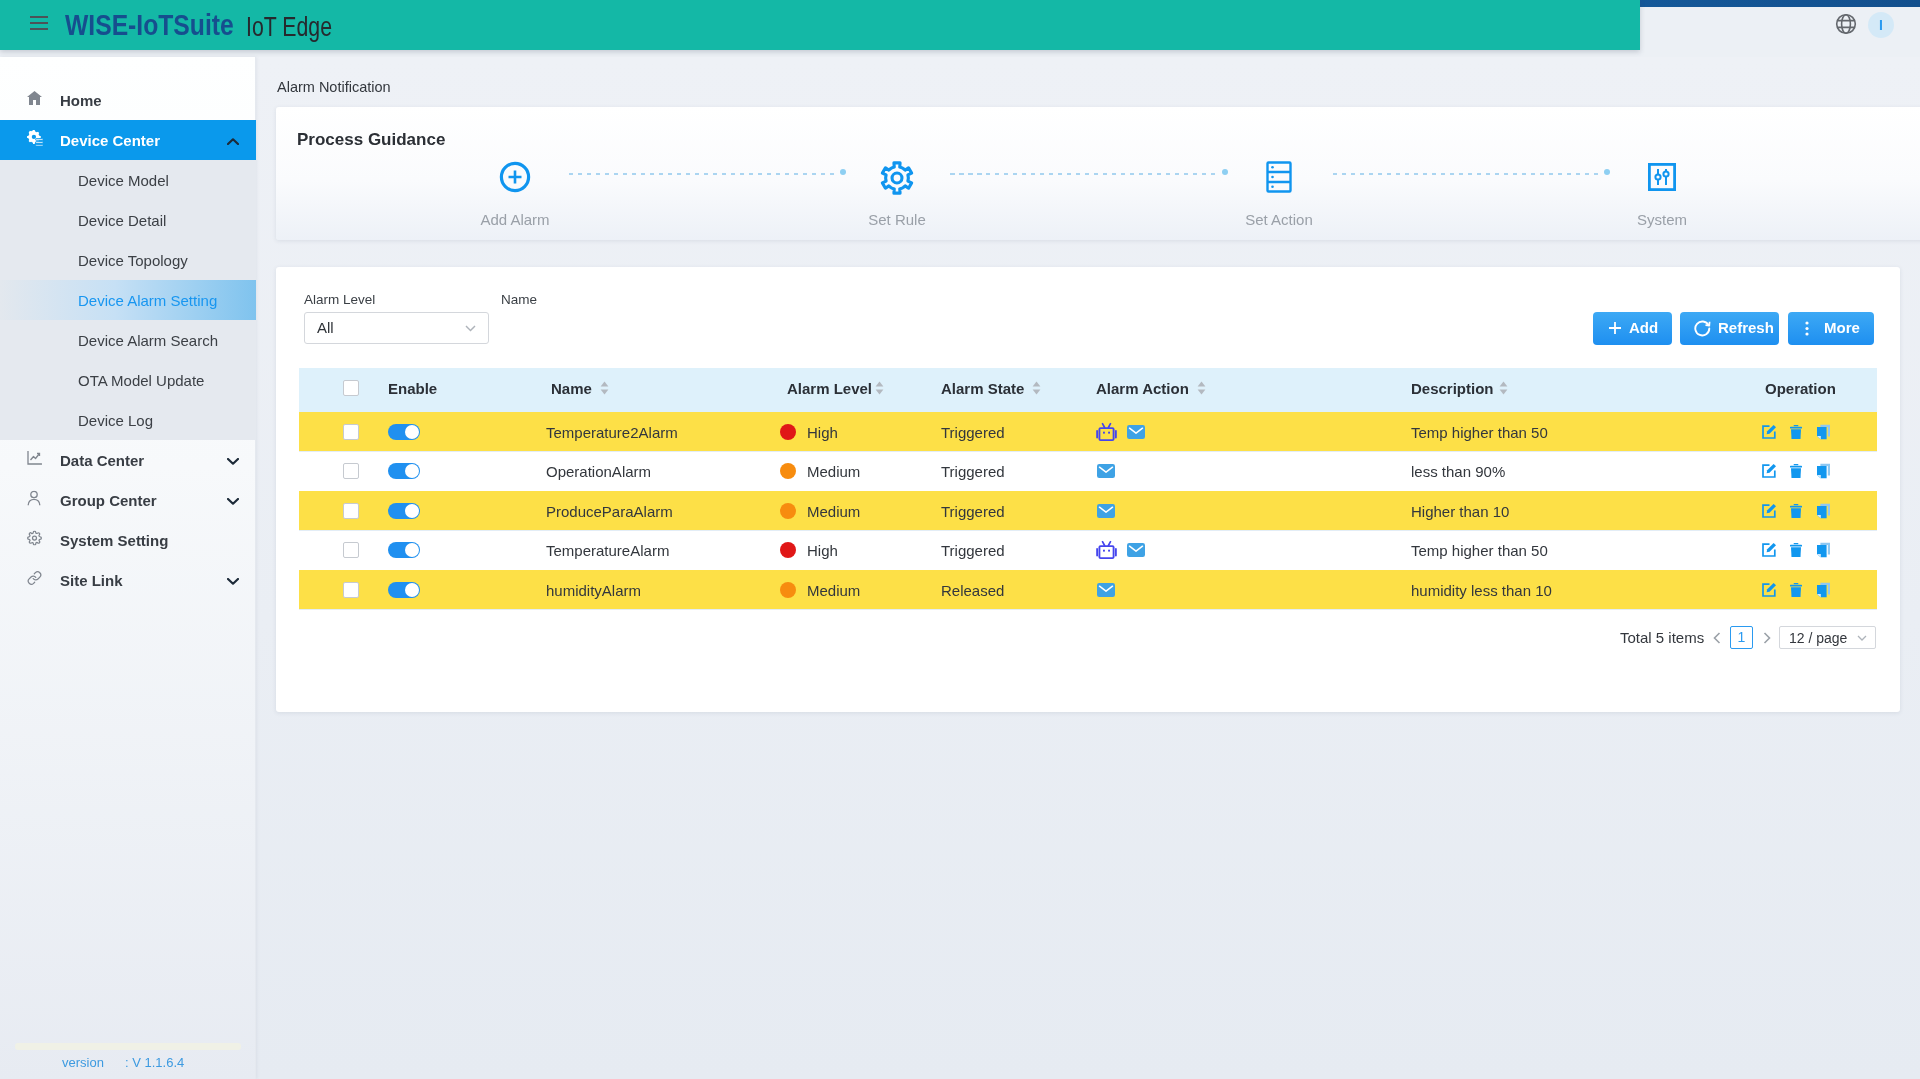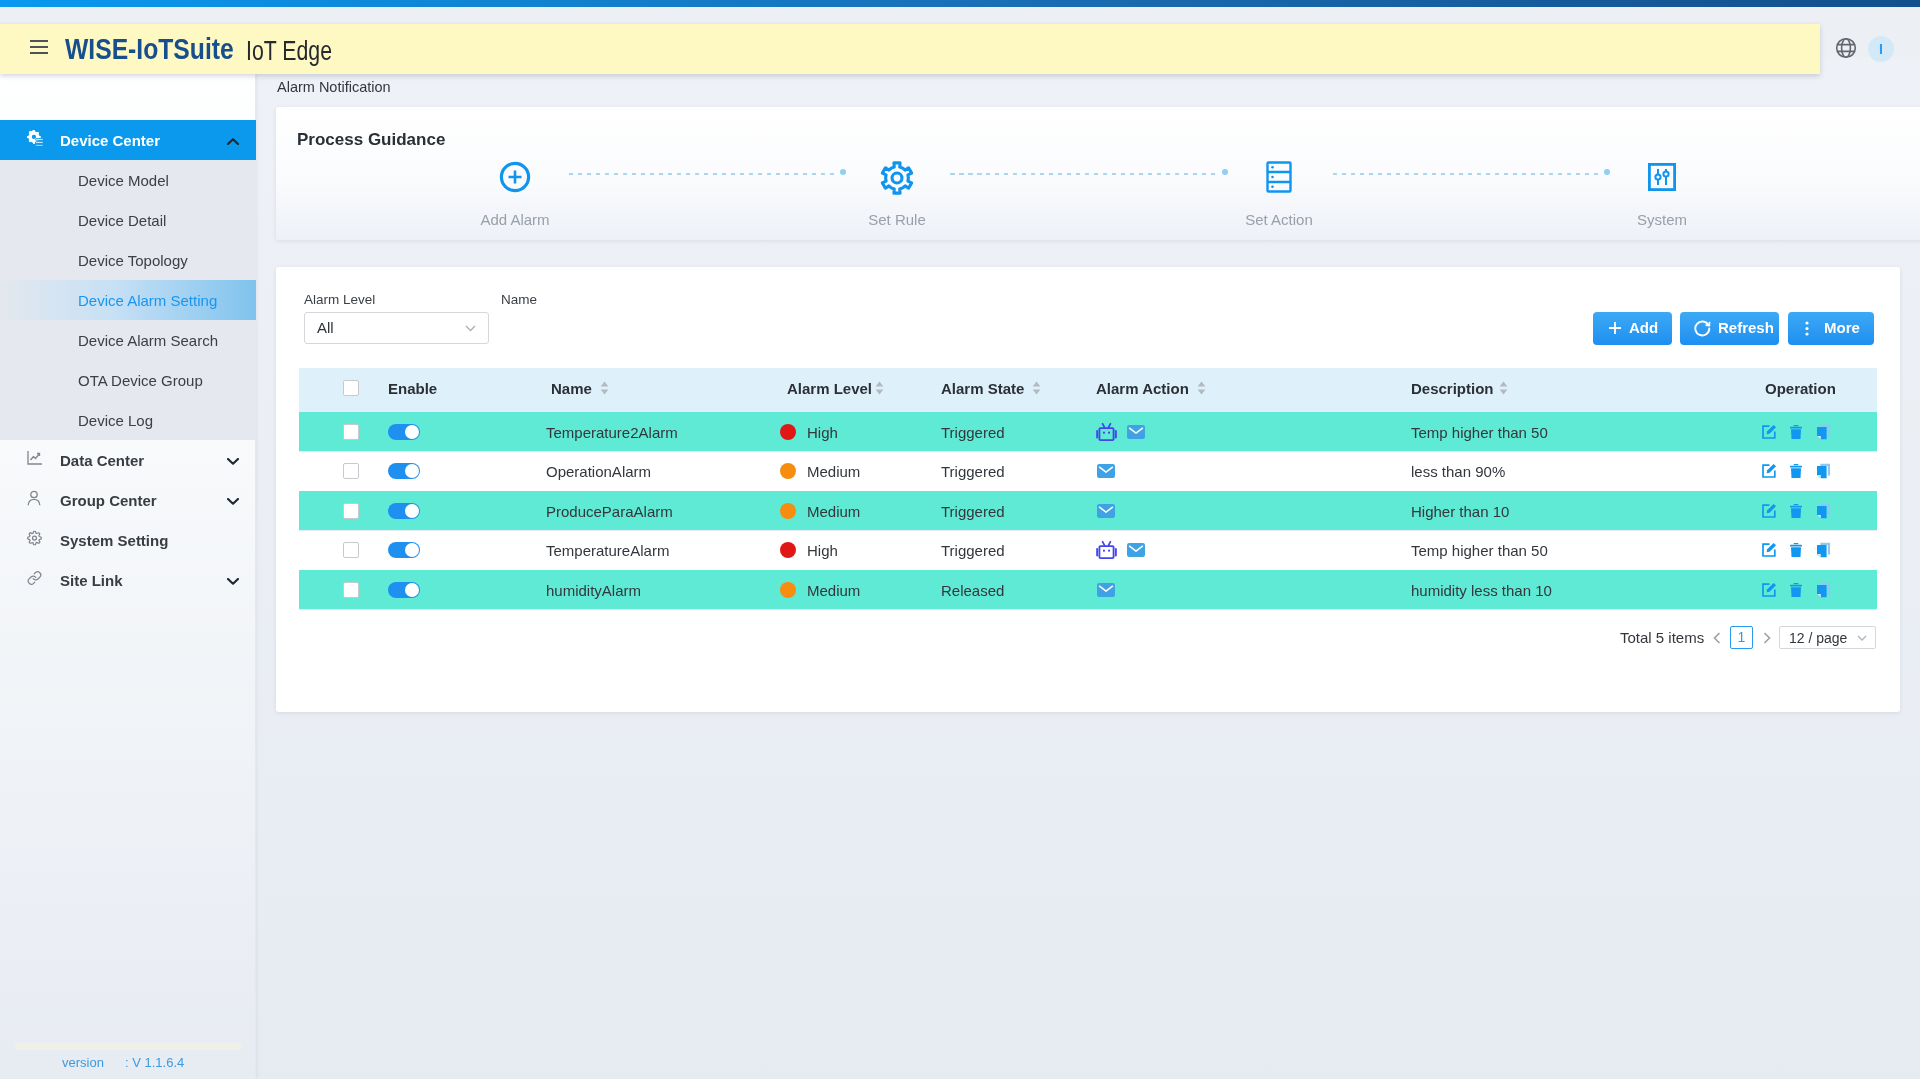--- a/index.html
+++ b/index.html
@@ -1,21 +1,21 @@
 <!DOCTYPE html>
 <html><head>
 <meta charset="utf-8">
 <style>
 * { margin:0; padding:0; box-sizing:border-box; }
 html,body { width:1920px; height:1079px; overflow:hidden; }
 body { font-family:"Liberation Sans", sans-serif; }
 #app { position:relative; width:1920px; height:1079px; background:#ecf0f5; }
 .topbar { position:absolute; left:0; top:0; width:1920px; height:7px;
   background:linear-gradient(90deg,#0899f0 0%,#1a6cb2 55%,#124f8d 100%); }
-.hdr { position:absolute; left:0; top:24px; width:1820px; height:50px; background:#fef9c3;
+.hdr { position:absolute; left:0; top:0; width:1640px; height:50px; background:#14b8a6;
   box-shadow:0 2px 5px rgba(60,70,90,.22); z-index:30; }
 .burger { position:absolute; left:30px; top:16px; width:18px; height:15px; }
 .burger div { position:absolute; left:0; width:18px; height:2px; background:#4d5257; }
 .logo { position:absolute; left:65px; top:8px; font-size:30px; font-weight:bold;
   color:#164e8e; transform:scaleX(0.823); transform-origin:0 0; white-space:nowrap; }
 .sublogo { position:absolute; left:246px; top:11px; font-size:28px; color:#26292e;
   transform:scaleX(0.76); transform-origin:0 0; white-space:nowrap; }
 .globe { position:absolute; left:1835px; top:13px; }
 .avatar { position:absolute; left:1868px; top:12px; width:26px; height:26px; border-radius:50%;
   background:#d4e9f7; color:#2a9af0; font-size:14px; font-weight:bold; text-align:center; line-height:26px; }
@@ -62,21 +62,21 @@
 .finput { position:absolute; left:225px; top:45px; width:980px; height:32px; background:#fff;
   border:1px solid #d4d7dc; border-radius:3px; }
 .finput span { position:absolute; left:14px; top:7px; font-size:15px; color:#c2c7cf; }
 .btn { position:absolute; top:45px; height:33px; border-radius:4px; color:#fff;
   background:linear-gradient(180deg,#3da9f5 0%,#1e8ff0 100%); font-size:15px; font-weight:bold; }
 .btn span { position:absolute; top:7px; }
 
 .thead { position:absolute; left:23px; top:101px; width:1578px; height:44px; background:#def1fb; }
 .thead .cb, .thead .sorter { margin-top:-2px; }
 .trow { position:absolute; left:23px; width:1578px; height:40px; border-bottom:1px solid #e3edf6; }
-.alt { background:#5eead4; }
+.alt { background:#fde047; }
 .cell { position:absolute; top:50%; transform:translateY(-50%); font-size:15px; color:#33373d; white-space:nowrap; }
 .hcell { font-weight:bold; color:#2b3037; margin-top:-2px; }
 .sorter { position:absolute; top:50%; transform:translateY(-50%); }
 .dot { position:absolute; top:50%; transform:translateY(-50%); width:16px; height:16px; border-radius:50%; }
 .red { background:#e01717; } .orange { background:#f78c0f; }
 .toggle { position:absolute; left:89px; top:50%; transform:translateY(-50%);
   width:32px; height:16px; border-radius:8px; background:#2090f0; }
 .toggle::after { content:''; position:absolute; right:1px; top:1px; width:14px; height:14px;
   border-radius:50%; background:#fff; }
 .cb { position:absolute; left:44px; top:50%; transform:translateY(-50%); width:16px; height:16px;
@@ -105,20 +105,26 @@
     <div class="sublogo">IoT Edge</div>
     <div class="globe"><svg width="22" height="22" viewBox="0 0 22 22" fill="none" stroke="#63676d" stroke-width="1.6">
       <circle cx="11" cy="11" r="9.3"></circle>
           <ellipse cx="11" cy="11" rx="4.4" ry="9.3"></ellipse>
       <path d="M2 7.6 H20 M2 14.4 H20"></path>
         </svg></div>
     <div class="avatar">I</div>
   </div>
 
   <div class="side">
+    <div class="mi" style="top:23px">
+      <span class="ic"><svg width="15" height="14" viewBox="0 0 15 14" fill="#80868f">
+        <path d="M7.5 0 L15 6 L13 6 L13 14 L9 14 L9 9 L6 9 L6 14 L2 14 L2 6 L0 6 Z"></path>
+          </svg></span>
+      <span class="tx">Home</span>
+    </div>
     <div class="mi mi-dc" style="top:63px">
       <span class="ic"><svg width="16" height="16" viewBox="0 0 16 16" fill="#fff">
         <path d="M6.1 0 h1.6 l.4 1.5 a5 5 0 0 1 1.5.85 l1.45-.6 1.1 1.15 -.6 1.4 a5 5 0 0 1 .8 1.55 l1.5.4 v1.6 l-1.5.4 a5 5 0 0 1 -.8 1.55 l.6 1.4 -1.1 1.15 -1.45-.6 a5 5 0 0 1 -1.5.85 L7.7 14 H6.1 l-.4-1.5 a5 5 0 0 1 -1.5-.85 l-1.45.6 -1.1-1.15 .6-1.4 a5 5 0 0 1 -.8-1.55 L0 7.75 v-1.6 l1.5-.4 a5 5 0 0 1 .8-1.55 l-.6-1.4 L2.8.65 l1.45.6 a5 5 0 0 1 1.5-.85 Z M6.9 4.8 a2.15 2.15 0 1 0 0 4.3 a2.15 2.15 0 0 0 0-4.3 Z"></path>
         <rect x="8.7" y="8.6" width="7.3" height="1.7" rx=".5" stroke="#0a99ec" stroke-width=".9"></rect>
         <rect x="8.7" y="11.6" width="7.3" height="1.7" rx=".5" stroke="#0a99ec" stroke-width=".9"></rect>
         <rect x="8.7" y="14.4" width="7.3" height="1.6" rx=".5" stroke="#0a99ec" stroke-width=".9"></rect>
           </svg></span>
       <span class="tx">Device Center</span>
       <span class="car"><svg width="12" height="7" viewBox="0 0 12 7" fill="none" stroke="#1d2b39" stroke-width="2.2" stroke-linecap="round" stroke-linejoin="round">
             <path d="M1 6 L6 1.3 L11 6"></path>
@@ -134,21 +140,21 @@
       <div class="si" style="top:80px">
           <span>Device Topology</span>
         </div>
       <div class="si si-sel" style="top:120px">
           <span>Device Alarm Setting</span>
         </div>
       <div class="si" style="top:160px">
           <span>Device Alarm Search</span>
         </div>
       <div class="si" style="top:200px">
-          <span>OTA Device Group</span>
+          <span>OTA Model Update</span>
         </div>
       <div class="si" style="top:240px">
           <span>Device Log</span>
         </div>
     </div>
     <div class="mi" style="top:383px">
       <span class="ic"><svg width="15" height="14" viewBox="0 0 15 14" fill="none" stroke="#80868f" stroke-width="1.3">
         <path d="M1 0 V13 H14.5" stroke-linecap="round"></path>
             <path d="M3.5 9 L6.5 5.5 L8.5 7.5 L12.5 2.5" stroke-linejoin="round"></path>
             <path d="M12.5 5 V2.5 H10"></path>

